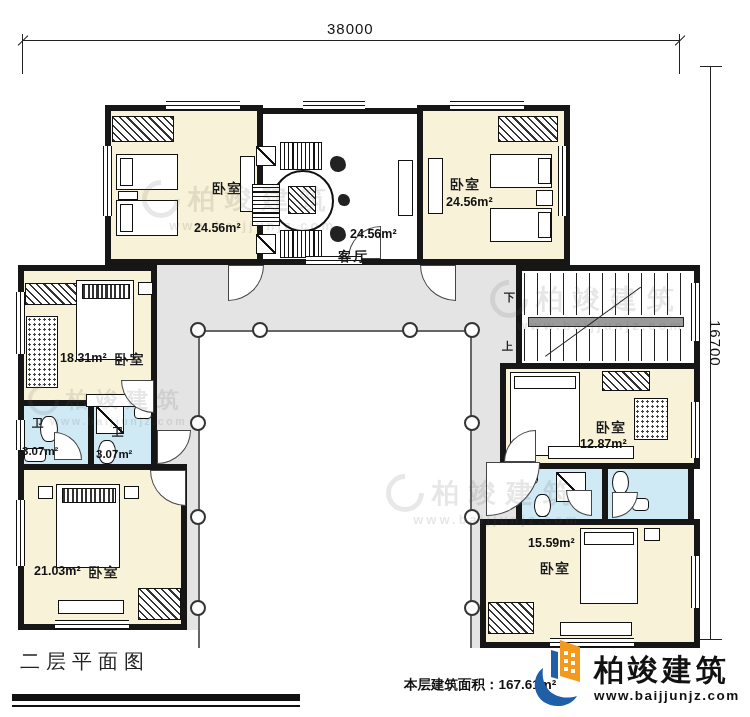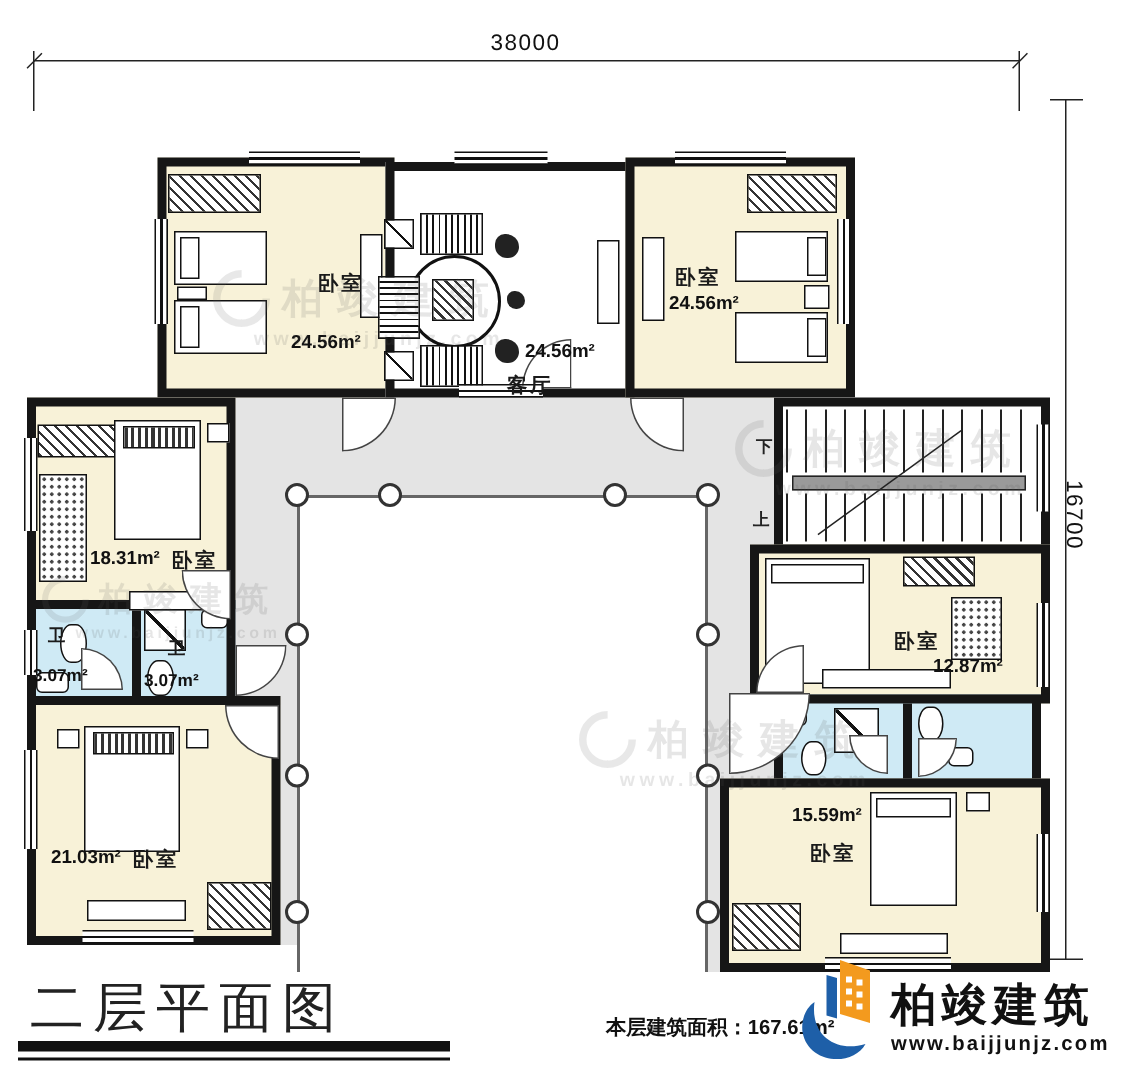--- a/index.html
+++ b/index.html
@@ -47,21 +47,21 @@
   
   .dline{position:absolute;background:#222;z-index:8;}
   .slash{position:absolute;width:14px;border-top:1.6px solid #222;transform:rotate(-45deg);z-index:8;}
   .dimlab{position:absolute;font-size:15px;color:#111;z-index:8;letter-spacing:1px;}
   
   .wm{position:absolute;opacity:.14;color:#555;display:flex;flex-direction:column;align-items:flex-end;z-index:9;pointer-events:none;}
   .wm-row{display:flex;align-items:center;gap:8px;}
   .wm-c{width:28px;height:28px;border:5px solid #666;border-top-color:transparent;border-radius:50%;transform:rotate(45deg);}
   .wm-brand{font-size:27px;font-weight:800;letter-spacing:10px;white-space:nowrap;}
   .wm-url{font-size:13px;font-weight:700;letter-spacing:3px;white-space:nowrap;}
-  .plan-title{position:absolute;font-size:36px;letter-spacing:6px;color:#222;font-weight:500;z-index:10;}
+  .plan-title{position:absolute;font-size:20px;letter-spacing:6px;color:#222;font-weight:500;z-index:10;}
   .scale{position:absolute;font-size:24px;color:#222;z-index:10;letter-spacing:2px;}
   .bar{position:absolute;background:#111;z-index:10;}
   .floor-area{position:absolute;font-size:13.5px;font-weight:700;color:#111;z-index:10;}
   .brand-name{position:absolute;font-size:30px;font-weight:900;letter-spacing:4px;color:#111;z-index:11;white-space:nowrap;}
   .brand-url{position:absolute;font-size:13.5px;font-weight:700;letter-spacing:1.5px;color:#111;z-index:11;white-space:nowrap;}
   .logo-ic{position:absolute;z-index:10;}
 </style>
 </head>
 <body>
 
@@ -186,21 +186,21 @@
     </div>
   <div class="rl" style="left:338px;top:248px">
       <span class="rn">客厅</span>
     </div>
   <div class="rl" style="left:450px;top:176px">
       <span class="rn">卧室</span>
     </div>
   <div class="rl" style="left:446px;top:195px">
       <span class="ra">24.56m²</span>
     </div>
-  <div class="rl" style="left:60px;top:365px">
+  <div class="rl" style="left:60px;top:351px">
       <span class="ra">18.31m²</span>
       <span class="rn">卧室</span>
     </div>
   <div class="rl" style="left:32px;top:416px">
       <span class="rn" style="font-size:11.5px">卫</span>
     </div>
   <div class="rl" style="left:22px;top:445px">
       <span class="ra" style="font-size:11.5px">3.07m²</span>
     </div>
   <div class="rl" style="left:112px;top:425px">
@@ -209,21 +209,21 @@
   <div class="rl" style="left:96px;top:448px">
       <span class="ra" style="font-size:11.5px">3.07m²</span>
     </div>
   <div class="rl" style="left:34px;top:564px">
       <span class="ra">21.03m²</span>
       <span class="rn">卧室</span>
     </div>
   <div class="rl" style="left:596px;top:419px">
       <span class="rn">卧室</span>
     </div>
-  <div class="rl" style="left:622px;top:437px">
+  <div class="rl" style="left:580px;top:437px">
       <span class="ra">12.87m²</span>
     </div>
   <div class="rl" style="left:528px;top:536px">
       <span class="ra">15.59m²</span>
     </div>
   <div class="rl" style="left:540px;top:560px">
       <span class="rn">卧室</span>
     </div>
 
   <div class="wm" style="left:142px;top:180px">

